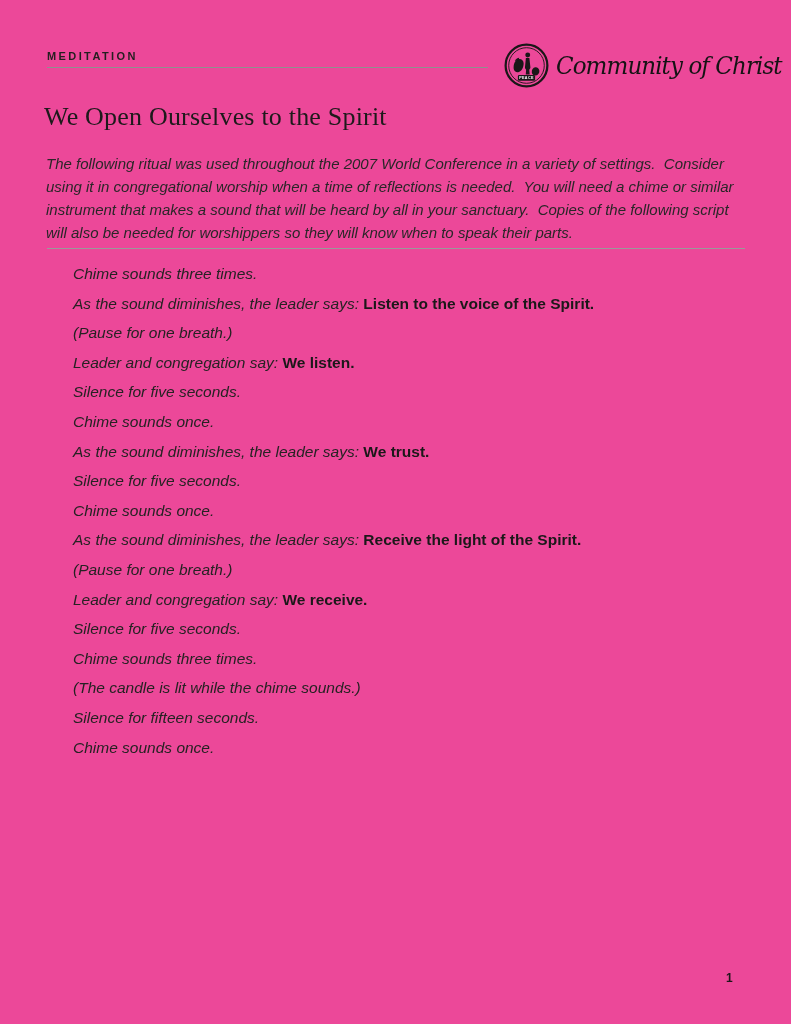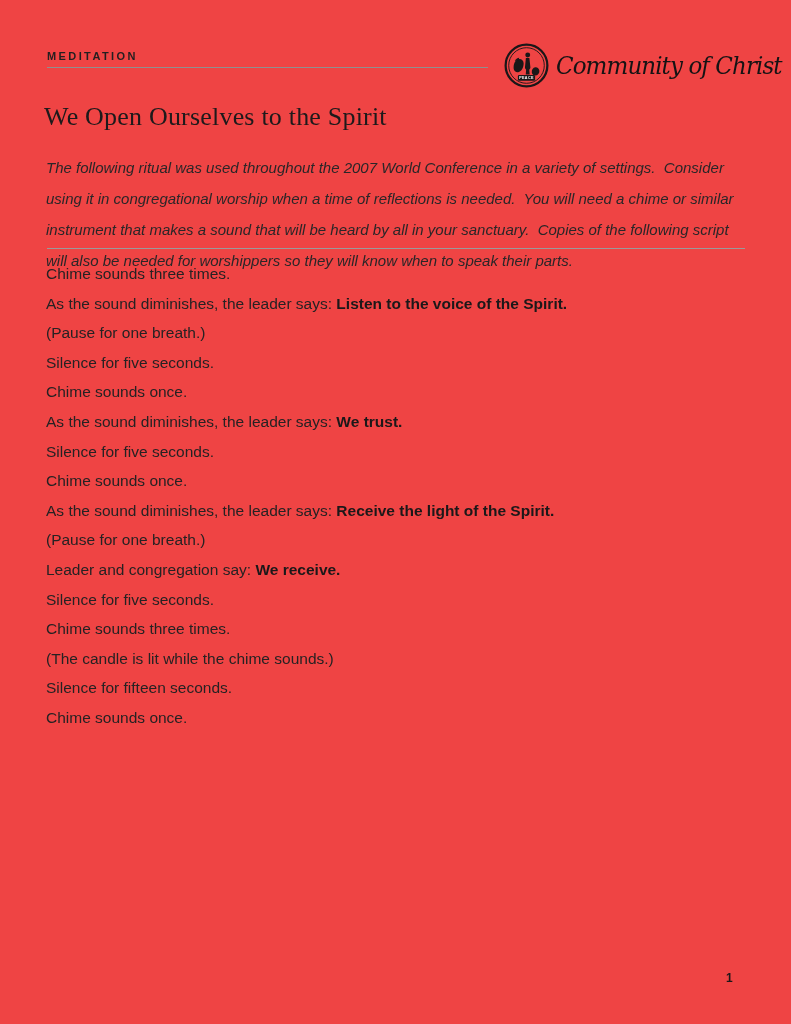--- a/index.html
+++ b/index.html
@@ -4,21 +4,21 @@
 <style>
   html, body {
     margin: 0;
     padding: 0;
     background: #ffffff;
   }
   .page {
     position: relative;
     width: 791px;
     height: 1024px;
-    background: #ef4444;
+    background: #ec4899;
     overflow: hidden;
     font-family: "Liberation Sans", sans-serif;
     color: #231f20;
   }
 
   
   .kicker {
     position: absolute;
     left: 47px;
     top: 50px;
@@ -74,21 +74,21 @@
     white-space: nowrap;
   }
   .intro {
     position: absolute;
     left: 46px;
     top: 152px;
     width: 704px;
     margin: 0;
     font-style: italic;
     font-size: 15px;
-    line-height: 31px;
+    line-height: 23px;
     color: #2a2628;
     white-space: pre-wrap;
   }
   .divider {
     position: absolute;
     left: 47px;
     top: 248px;
     width: 698px;
     height: 1px;
     background: #9a9a9a;
@@ -101,20 +101,22 @@
     top: 266px;
     width: 715px;
   }
   .line {
     margin: 0 0 13.6px 0;
     font-size: 15.5px;
     line-height: 16px;
     color: #262223;
   }
   .line .it {
+    font-style: italic;
+    margin-left: 27px;
   }
   .line .b {
     font-weight: bold;
     font-style: normal;
     color: #1b1819;
   }
 
   
   .pagenum {
     position: absolute;
@@ -158,20 +160,21 @@
   <h1 class="title">We Open Ourselves to the Spirit</h1>
 
   <p class="intro">The following ritual was used throughout the 2007 World Conference in a variety of settings.  Consider using it in congregational worship when a time of reflections is needed.  You will need a chime or similar instrument that makes a sound that will be heard by all in your sanctuary.  Copies of the following script will also be needed for worshippers so they will know when to speak their parts.</p>
 
   <div class="divider"></div>
 
   <div class="script" id="script">
       <p class="line"><span class="it">Chime sounds three times.</span></p>
       <p class="line"><span class="it">As the sound diminishes, the leader says: </span><span class="b">Listen to the voice of the Spirit.</span></p>
       <p class="line"><span class="it">(Pause for one breath.)</span></p>
+      <p class="line"><span class="it">Leader and congregation say: </span><span class="b">We listen.</span></p>
       <p class="line"><span class="it">Silence for five seconds.</span></p>
       <p class="line"><span class="it">Chime sounds once.</span></p>
       <p class="line"><span class="it">As the sound diminishes, the leader says: </span><span class="b">We trust.</span></p>
       <p class="line"><span class="it">Silence for five seconds.</span></p>
       <p class="line"><span class="it">Chime sounds once.</span></p>
       <p class="line"><span class="it">As the sound diminishes, the leader says: </span><span class="b">Receive the light of the Spirit.</span></p>
       <p class="line"><span class="it">(Pause for one breath.)</span></p>
       <p class="line"><span class="it">Leader and congregation say: </span><span class="b">We receive.</span></p>
       <p class="line"><span class="it">Silence for five seconds.</span></p>
       <p class="line"><span class="it">Chime sounds three times.</span></p>

